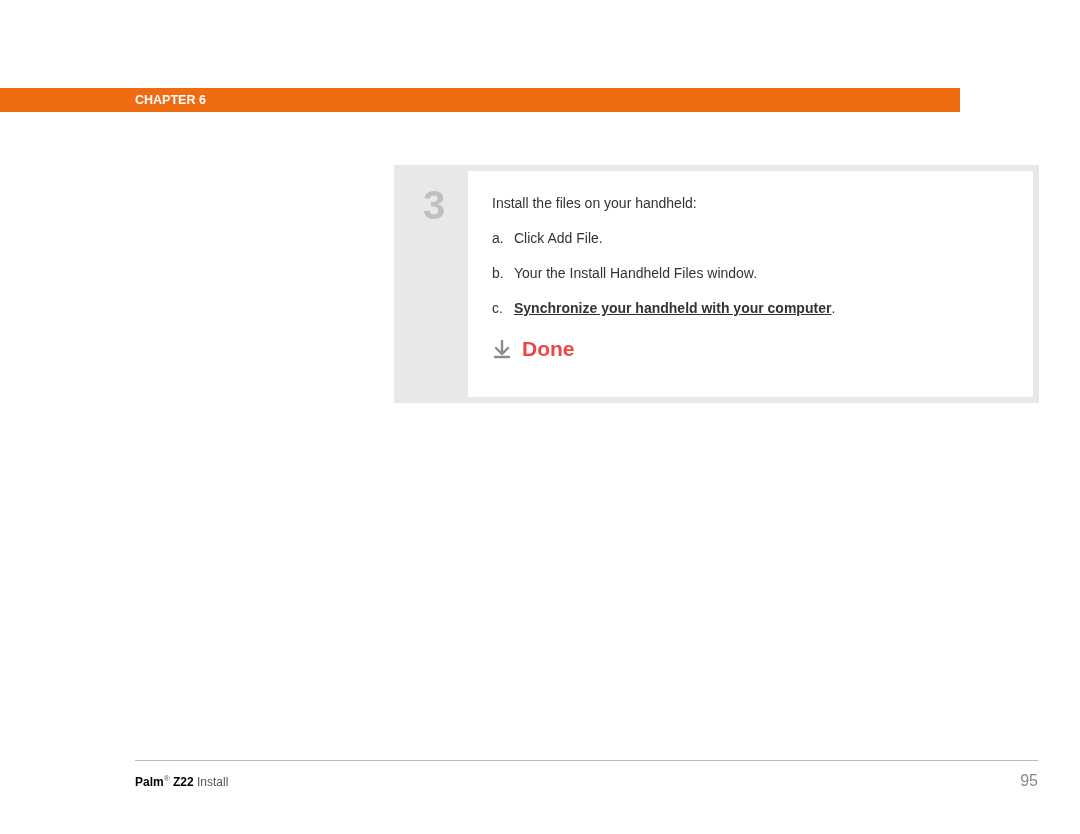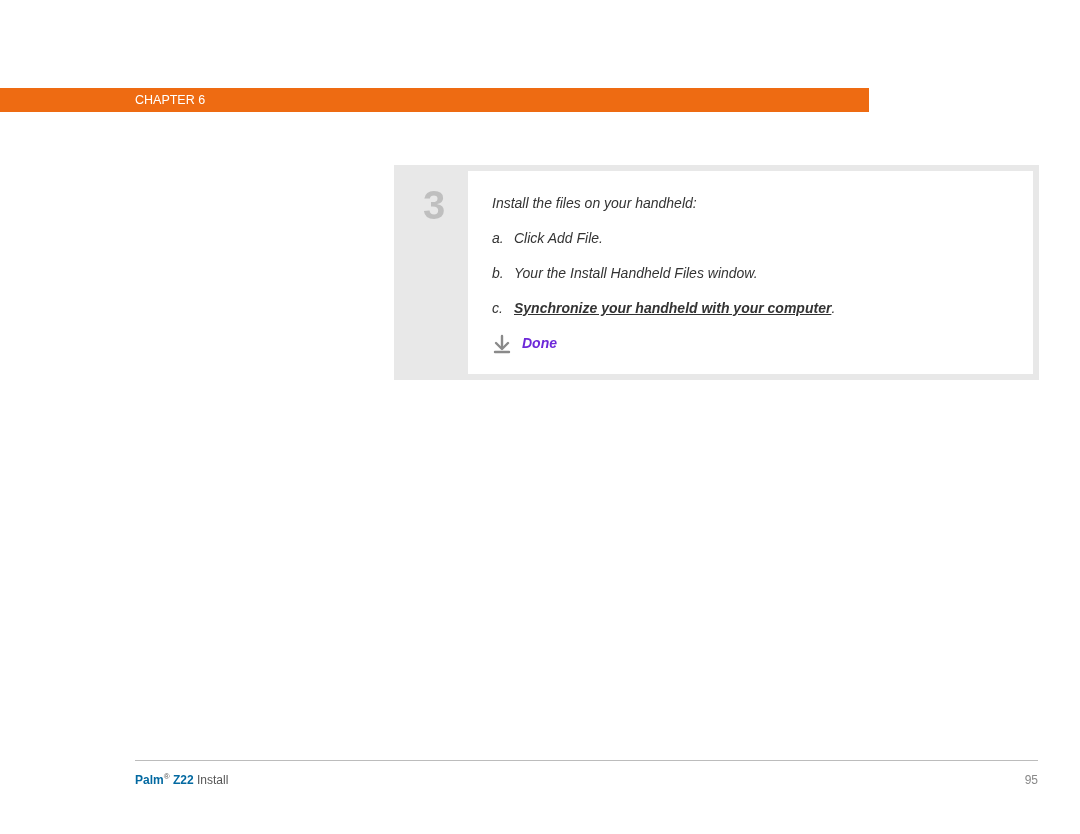--- a/index.html
+++ b/index.html
@@ -2,28 +2,28 @@
 <html><head>
 <meta charset="utf-8">
 <style>
   * { margin: 0; padding: 0; box-sizing: border-box; }
   html, body { width: 1080px; height: 834px; background: #fff; font-family: Arial, Helvetica, sans-serif; color: #333; }
   .page { position: relative; width: 1080px; height: 834px; }
   .header-bar {
     position: absolute;
     top: 88px;
     left: 0;
-    width: 869px;
+    width: 960px;
     height: 24px;
     background: #ee6b12;
     display: flex;
     align-items: center;
     color: #fff;
     font-size: 12.5px;
-    font-weight: normal;
+    font-weight: bold;
   }
   .header-chapter {
     margin-left: 135px;
     white-space: nowrap;
   }
   .header-title {
     margin-left: 146px;
     white-space: nowrap;
   }
   .step-box {
@@ -48,25 +48,24 @@
   }
   .step-num {
     font-size: 40px;
     font-weight: bold;
     color: #bfbfbf;
     line-height: 1;
   }
   .step-content {
     flex: 1;
     background: #fff;
-    padding: 22px 24px 20px 24px;
+    padding: 22px 24px 32px 24px;
     font-size: 14px;
     color: #333;
     line-height: 1.5;
-    font-style: italic;
   }
   .step-intro { margin-bottom: 14px; }
   .sub-list { margin: 0; padding: 0; list-style: none; }
   .sub-item { display: flex; margin-bottom: 14px; }
   .sub-letter { width: 22px; flex: none; }
   .sub-text { flex: 1; }
   .link-text {
     font-weight: bold;
     text-decoration: underline;
     color: #333;
@@ -80,45 +79,45 @@
   }
   .done-icon {
     width: 20px;
     height: 20px;
     display: inline-flex;
     align-items: center;
     justify-content: center;
   }
   .done-label {
     font-weight: bold;
-    color: #6d28d9;
-    font-size: 14px;
+    color: #ef4444;
+    font-size: 21px;
   }
   .footer-rule {
     position: absolute;
     left: 135px;
     width: 903px;
     top: 760px;
     border-top: 1px solid #bcbcbc;
   }
   .footer {
     position: absolute;
     left: 135px;
     width: 903px;
     top: 772px;
     display: flex;
     justify-content: space-between;
     align-items: baseline;
     font-size: 12px;
     color: #666;
   }
   .footer-left { color: #555; }
-  .footer-left .brand { font-weight: bold; color: #0369a1; }
+  .footer-left .brand { font-weight: bold; color: #000000; }
   .footer-left sup { font-size: 8px; }
-  .footer-page { font-size: 12px; color: #888; text-align: right; }
+  .footer-page { font-size: 16px; color: #888; text-align: right; }
 </style>
 </head>
 <body>
 
 <div class="page">
 
   <div class="header-bar">
     <span class="header-chapter">CHAPTER 6</span>
   </div>
 

